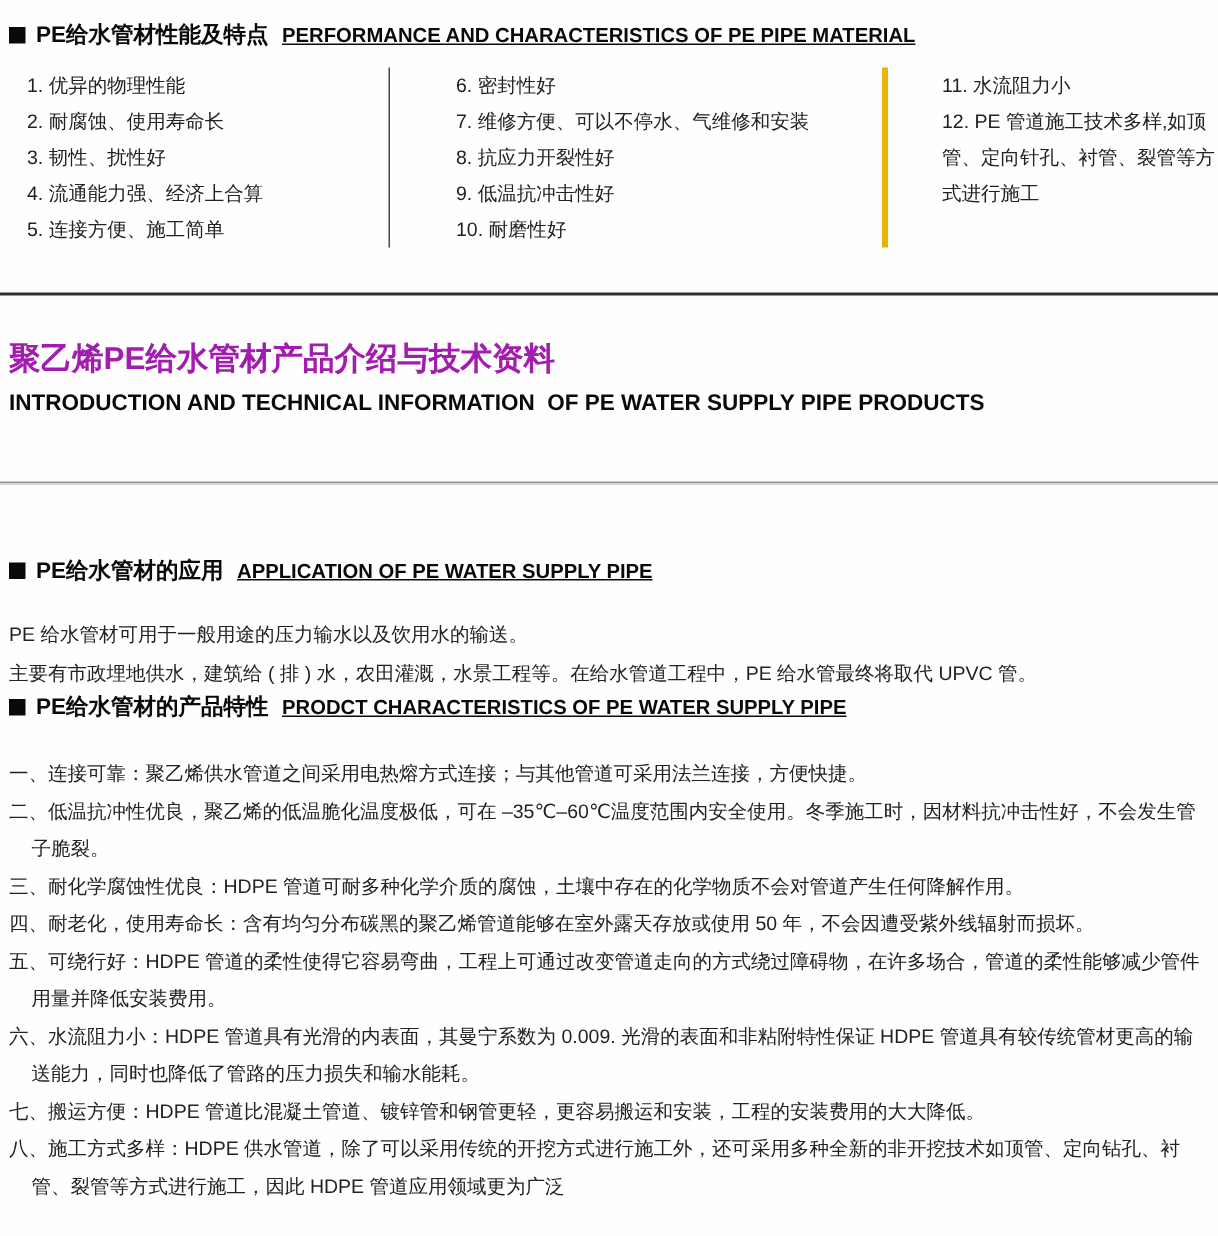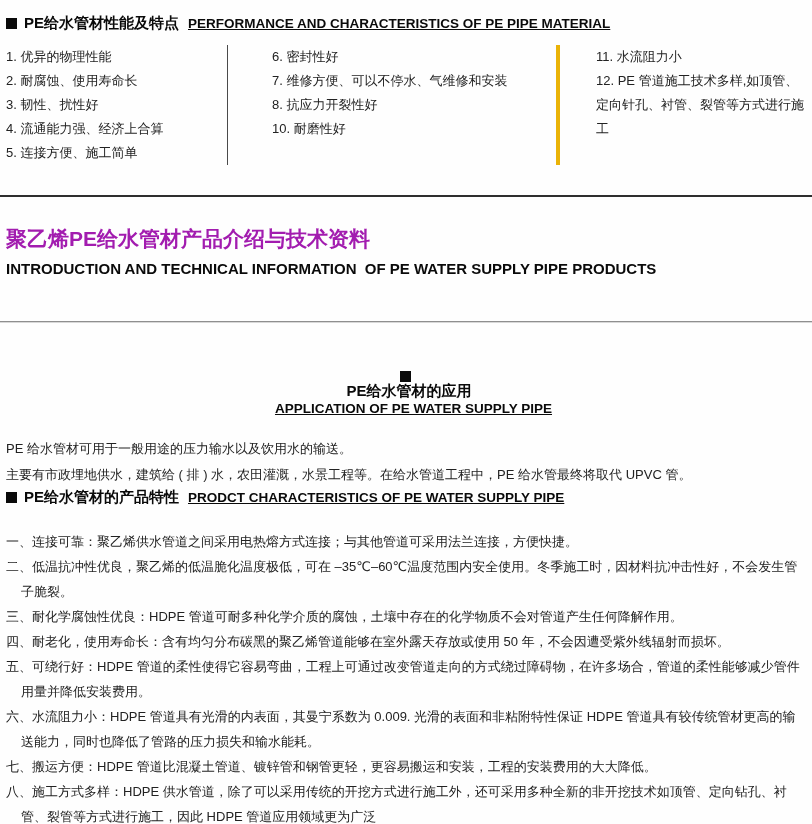--- a/index.html
+++ b/index.html
@@ -15,31 +15,31 @@
   .sec-header { display:flex; align-items:center; margin-left:6px; }
   .sq { width:11px; height:11px; background:#0a0a0a; display:inline-block; margin-right:7px; flex:0 0 auto; }
   .sec-title-zh { font-weight:bold; font-size:15px; color:#0a0a0a; }
   .sec-title-en { font-weight:bold; font-size:13.5px; color:#0a0a0a; margin-left:9px;text-decoration:underline; }
 
   .header-1 { padding-top:14px; }
 
   
   .feature-cols { display:flex; margin-top:12px; font-size:13px; line-height:24px; color:#222; }
   .fcol { }
-  .fcol-1 { width:228px; padding-left:6px; border-right:1px solid #4a4a4a; }
+  .fcol-1 { width:260px; padding-left:18px; border-right:1px solid #4a4a4a; }
   .fcol-2 { width:332px; padding-left:44px; padding-right:8px; border-right:4px solid #eab308; }
   .fcol-3 { flex:1; padding-left:36px; padding-right:2px; }
 
   .divider-dark { height:2px; background:#2e2e2e; margin-top:30px; }
   .divider-gray { height:2px; background:#8f8f8f; border-bottom:1px solid #d8d8d8; margin-top:44px; }
 
   .main-title-zh { margin:28px 0 0 6px; font-size:21px; font-weight:bold; color:#a21caf; }
   .main-title-en { margin:7px 0 0 6px; font-size:15px; font-weight:bold; color:#0a0a0a; white-space:pre-wrap; }
 
-  .header-2 { margin-top:48px;flex-direction:column; }
+  .header-2 { margin-top:48px; }
   .app-paragraphs { margin:20px 0 0 6px; font-size:13px; line-height:26px; color:#222; }
 
   .header-3 { }
   .char-items { margin:22px 8px 0 6px; font-size:13px; line-height:25px; color:#222; }
   .char-item { padding-left:15px; text-indent:-15px; }
 </style>
 </head>
 <body>
 
 <div class="page">
@@ -55,20 +55,21 @@
       <div>1. 优异的物理性能</div>
       <div>2. 耐腐蚀、使用寿命长</div>
       <div>3. 韧性、扰性好</div>
       <div>4. 流通能力强、经济上合算</div>
       <div>5. 连接方便、施工简单</div>
     </div>
     <div class="fcol fcol-2">
       <div>6. 密封性好</div>
       <div>7. 维修方便、可以不停水、气维修和安装</div>
       <div>8. 抗应力开裂性好</div>
+      <div>9. 低温抗冲击性好</div>
       <div>10. 耐磨性好</div>
     </div>
     <div class="fcol fcol-3">
       <div>11. 水流阻力小</div>
       <div>12. PE 管道施工技术多样,如顶管、定向针孔、衬管、裂管等方式进行施工</div>
     </div>
   </div>
 
   <div class="divider-dark"></div>
 

